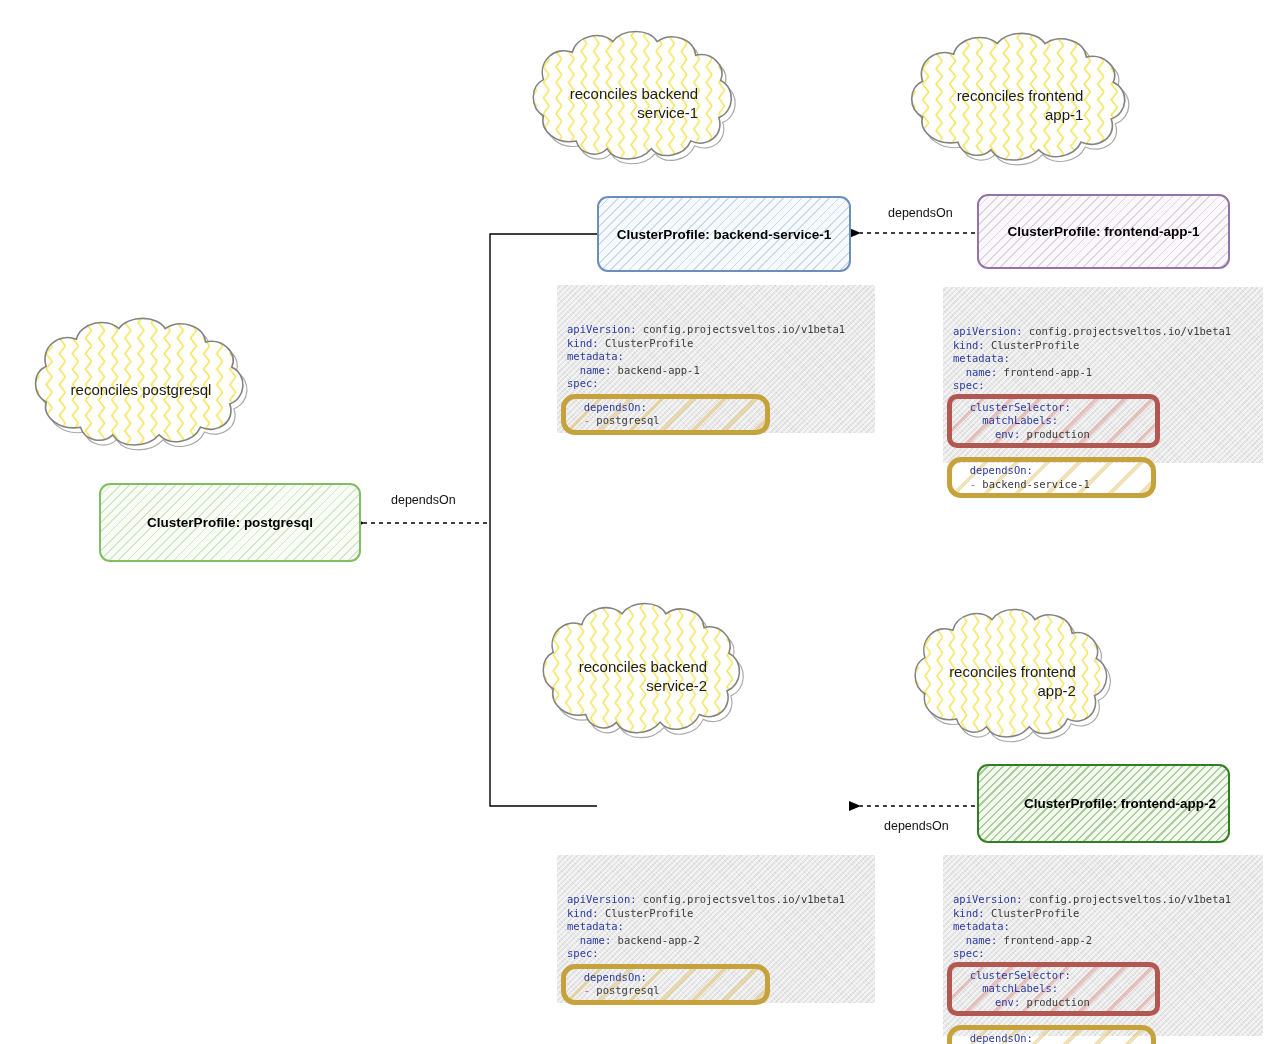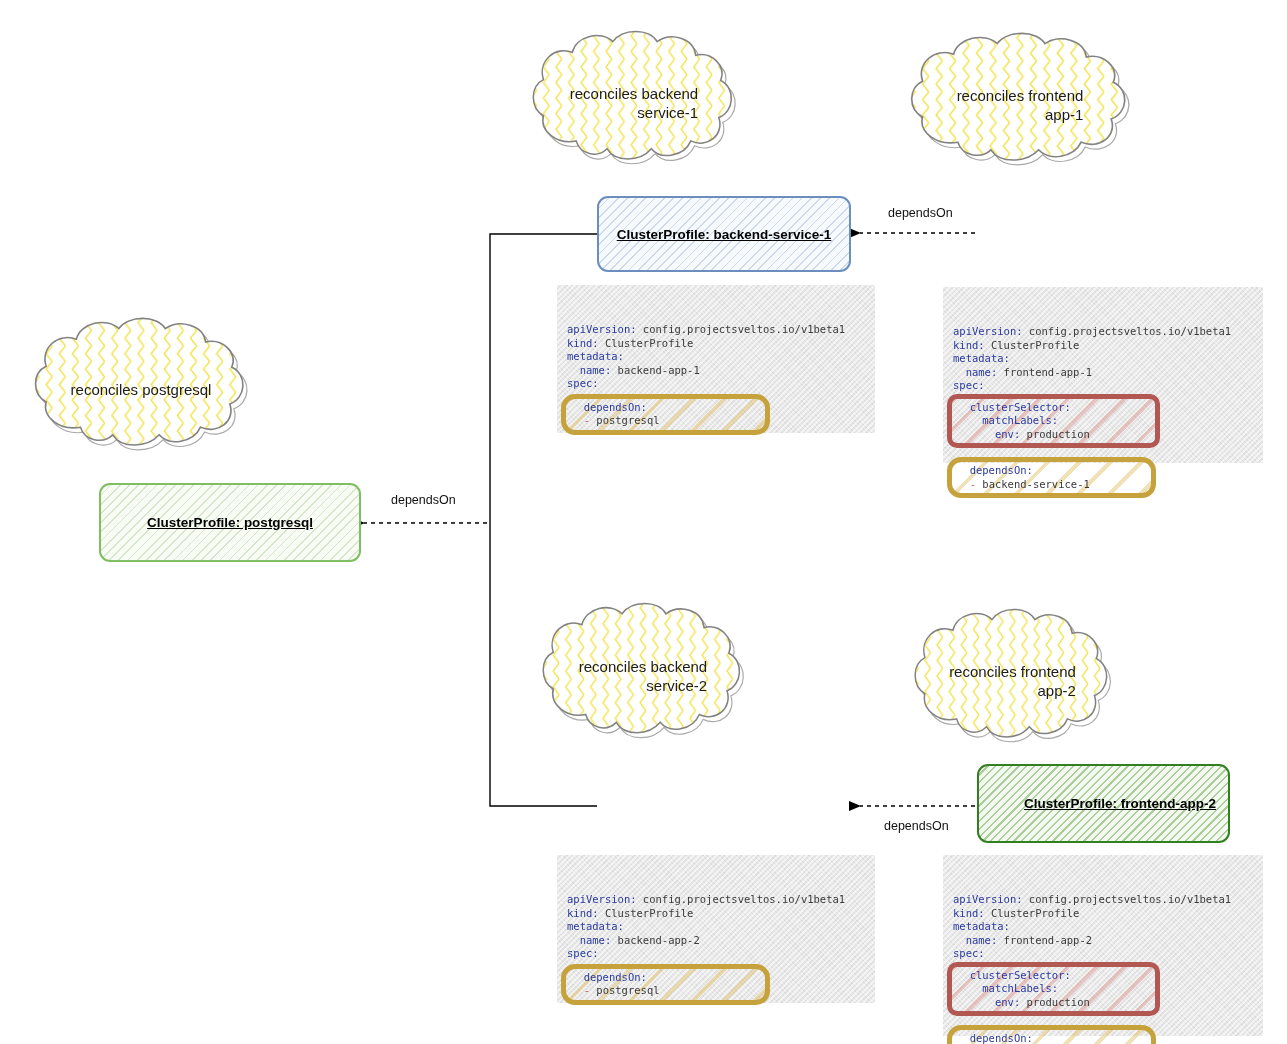--- a/index.html
+++ b/index.html
@@ -13,21 +13,21 @@
   
   .cloud{position:absolute;}
   .cloud svg{position:absolute;left:0;top:0;width:100%;height:100%;overflow:visible;}
   .cloud-text{position:absolute;left:0;top:0;right:0;bottom:0;display:flex;align-items:center;
               justify-content:center;text-align:right;font-size:15px;line-height:19px;
               color:#1b1b1b;white-space:pre-line;padding-top:4px;}
 
   
   .profile{position:absolute;border:2px solid #000;border-radius:11px;display:flex;
            align-items:center;justify-content:center;font-weight:bold;font-size:13.5px;
-           color:#000;box-sizing:border-box;text-decoration:underline;}
+           color:#000;box-sizing:border-box;}
   .c-blue     {border-color:#6c8ebf;background:repeating-linear-gradient(135deg,rgba(108,142,191,.30) 0 1.2px,rgba(0,0,0,0) 1.2px 6.5px),#f7fafd;}
   .c-purple   {border-color:#9673a6;background:repeating-linear-gradient(135deg,rgba(150,115,166,.28) 0 1.2px,rgba(0,0,0,0) 1.2px 6.5px),#fbf8fc;}
   .c-greenlight{border-color:#7fbe61;background:repeating-linear-gradient(135deg,rgba(130,179,102,.30) 0 1.2px,rgba(0,0,0,0) 1.2px 6.5px),#f8fcf5;}
   .c-orange   {border-color:#d79b00;background:repeating-linear-gradient(135deg,rgba(215,155,0,.22) 0 1.2px,rgba(0,0,0,0) 1.2px 6.5px),#fdf9f0;}
   .c-greendark{border-color:#31801f;background:repeating-linear-gradient(135deg,rgba(84,150,56,.45) 0 1.6px,rgba(0,0,0,0) 1.6px 5.5px),#f3f9ee;padding-left:33px;}
 
   
   .yaml{position:absolute;box-sizing:border-box;padding:6px 0 0 10px;
         background:repeating-linear-gradient(135deg,rgba(255,255,255,.55) 0 2px,rgba(0,0,0,0) 2px 4px),
                    repeating-linear-gradient(45deg,rgba(110,110,110,.10) 0 1px,rgba(0,0,0,0) 1px 3px),
@@ -109,20 +109,23 @@
       <path class="cs" d="M 50 116 C 30 120 12 106 16 90 C 2 82 2 60 16 53 C 10 34 28 18 46 25 C 50 8 76 2 88 14 C 98 0 126 0 134 14 C 148 4 172 10 174 28 C 190 24 206 38 200 54 C 216 62 214 86 198 92 C 204 110 186 124 169 116 C 162 132 138 136 128 124 C 116 138 90 138 82 124 C 72 134 54 130 50 116 Z" fill="none" stroke="#a8a8a8" stroke-width="1.2" transform="translate(4,5)"></path>
       <path class="cm" d="M 50 116 C 30 120 12 106 16 90 C 2 82 2 60 16 53 C 10 34 28 18 46 25 C 50 8 76 2 88 14 C 98 0 126 0 134 14 C 148 4 172 10 174 28 C 190 24 206 38 200 54 C 216 62 214 86 198 92 C 204 110 186 124 169 116 C 162 132 138 136 128 124 C 116 138 90 138 82 124 C 72 134 54 130 50 116 Z" fill="url(#zig)" stroke="#828282" stroke-width="1.6"></path>
     </svg>
     <div class="cloud-text">reconciles frontend
 app-2</div>
   </div>
 
   <div class="profile c-blue" style="left:597px;top:196px;width:254px;height:76px;">
     <span>ClusterProfile: backend-service-1</span>
   </div>
+  <div class="profile c-purple" style="left:977px;top:194px;width:253px;height:75px;">
+    <span>ClusterProfile: frontend-app-1</span>
+  </div>
   <div class="profile c-greenlight" style="left:99px;top:483px;width:262px;height:79px;">
     <span>ClusterProfile: postgresql</span>
   </div>
   <div class="profile c-greendark" style="left:977px;top:764px;width:253px;height:79px;">
     <span>ClusterProfile: frontend-app-2</span>
   </div>
 
   <div class="yaml" style="left:557px;top:285px;width:318px;height:148px;">
       <div class="yseg">
         <div class="yline"><span class="ykey">apiVersion:</span><span class="yval"> config.projectsveltos.io/v1beta1</span></div>

